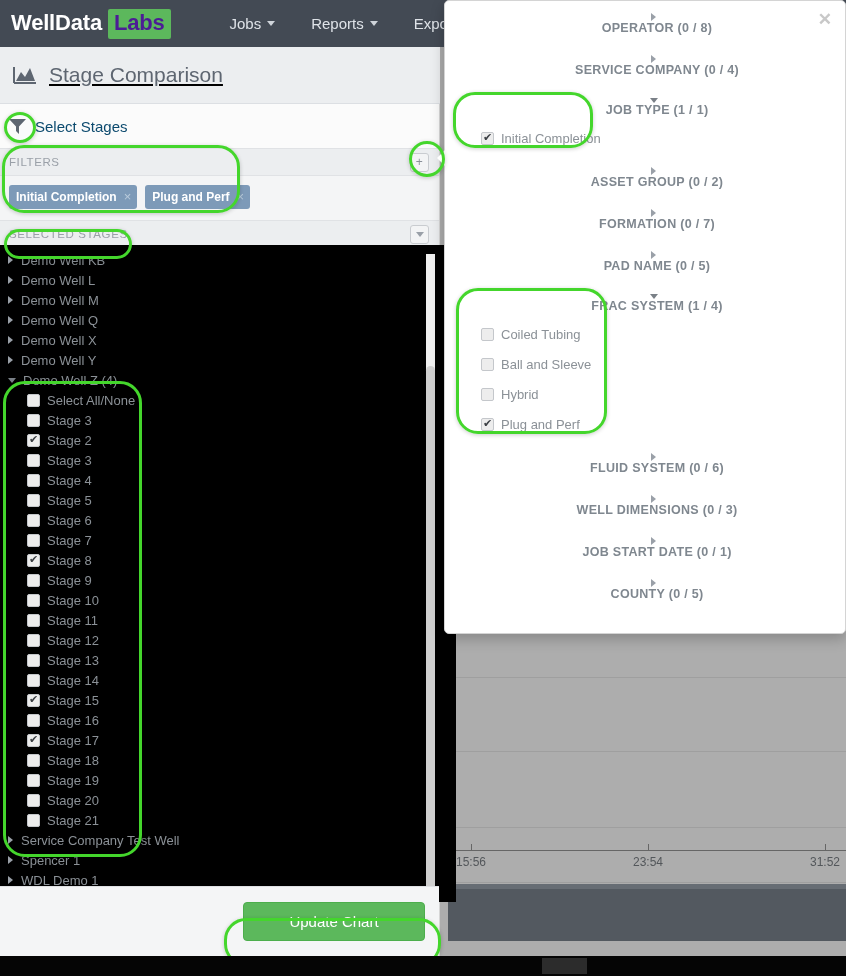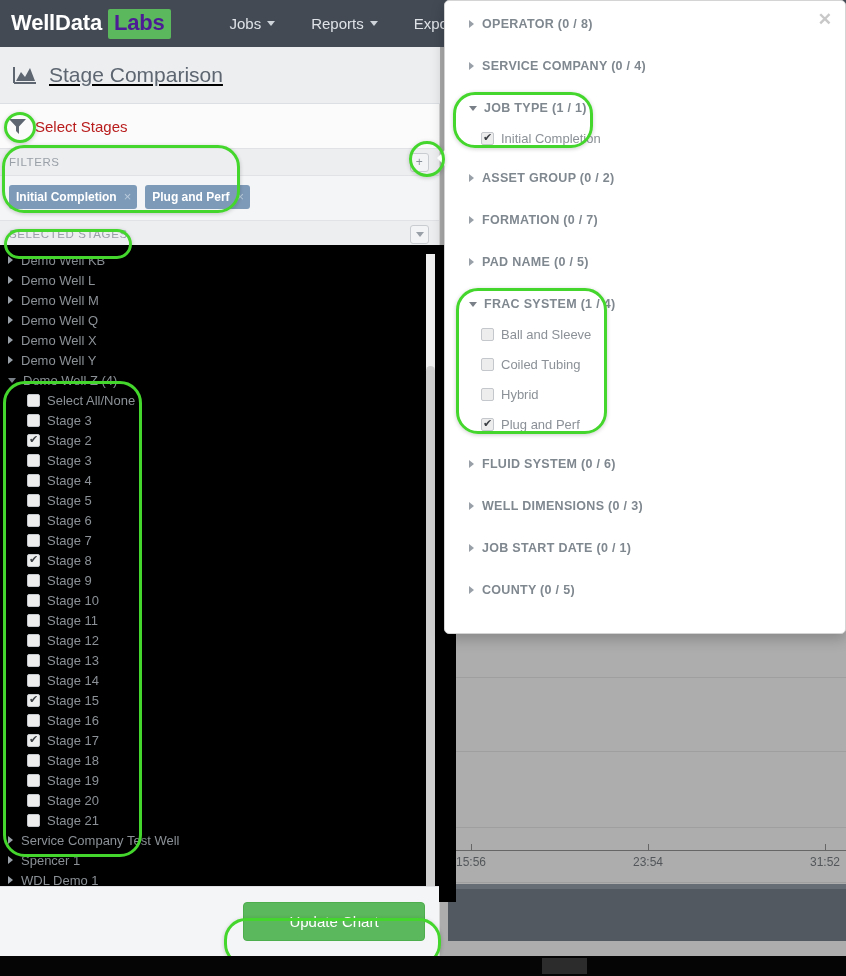--- a/index.html
+++ b/index.html
@@ -71,21 +71,21 @@
     background: #fbfbfb;
     border-right: 1px solid #d6d6d6;
     z-index: 4;
   }
   .select-stages-row {
     height: 44px; display: flex; align-items: center;
     background: #fbfbfb;
     padding-left: 8px;
   }
   .funnel-icon { margin-right: 8px; display: flex; }
-  .select-stages-label { color: #b91c1c; font-size: 15px; }
+  .select-stages-label { color: #0c4a6e; font-size: 15px; }
 
   .section-head {
     height: 28px;
     background: #eceef0;
     border-top: 1px solid #e0e2e5;
     border-bottom: 1px solid #e0e2e5;
     display: flex; align-items: center; justify-content: space-between;
     padding: 0 10px 0 9px;
     color: #9aa0a8; font-size: 11.5px; letter-spacing: 0.6px;
   }
@@ -249,20 +249,21 @@
     color: #c8c8c8; font-size: 17px; font-weight: bold;
     cursor: pointer; line-height: 1;
   }
   .facet {
     display: flex; align-items: center;
     padding-left: 24px;
     height: 22px;
     color: #7f878f; font-size: 12.5px; font-weight: bold;
     letter-spacing: 0.3px;
     cursor: pointer;
+    flex-direction: column;
   }
   .facet-opt {
     display: flex; align-items: center;
     padding-left: 36px; height: 22px;
     color: #8b9197; font-size: 13px; font-weight: normal;
     cursor: pointer;
   }
   .popover-arrow {
     position: absolute; left: 437px; top: 149px;
     width: 0; height: 0;
@@ -573,25 +574,25 @@
           </div>
         </div>
         <div style="margin-bottom: 14px;">
           <div class="facet">
             <span class="arrow-down"></span>
             <span>FRAC SYSTEM (1 / 4)</span>
           </div>
           <div style="height: 4px;"></div>
           <div class="facet-opt" style="height: 30px;">
             <span class="cb"></span>
+            <span>Coiled Tubing</span>
+          </div>
+          <div class="facet-opt" style="height: 30px;">
+            <span class="cb"></span>
             <span>Ball and Sleeve</span>
-          </div>
-          <div class="facet-opt" style="height: 30px;">
-            <span class="cb"></span>
-            <span>Coiled Tubing</span>
           </div>
           <div class="facet-opt" style="height: 30px;">
             <span class="cb"></span>
             <span>Hybrid</span>
           </div>
           <div class="facet-opt" style="height: 30px;">
             <span class="cb checked"></span>
             <span>Plug and Perf</span>
           </div>
         </div>

